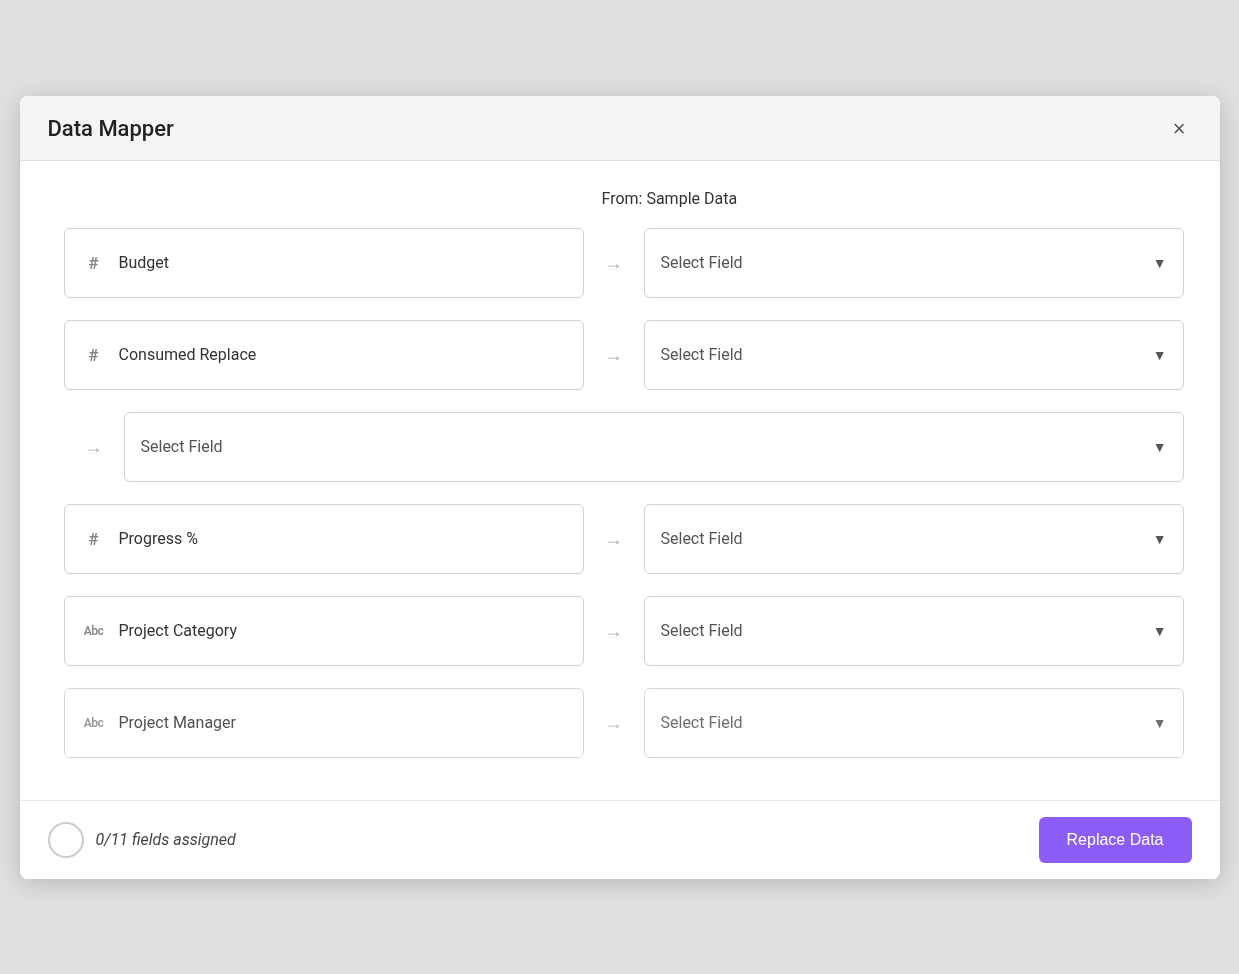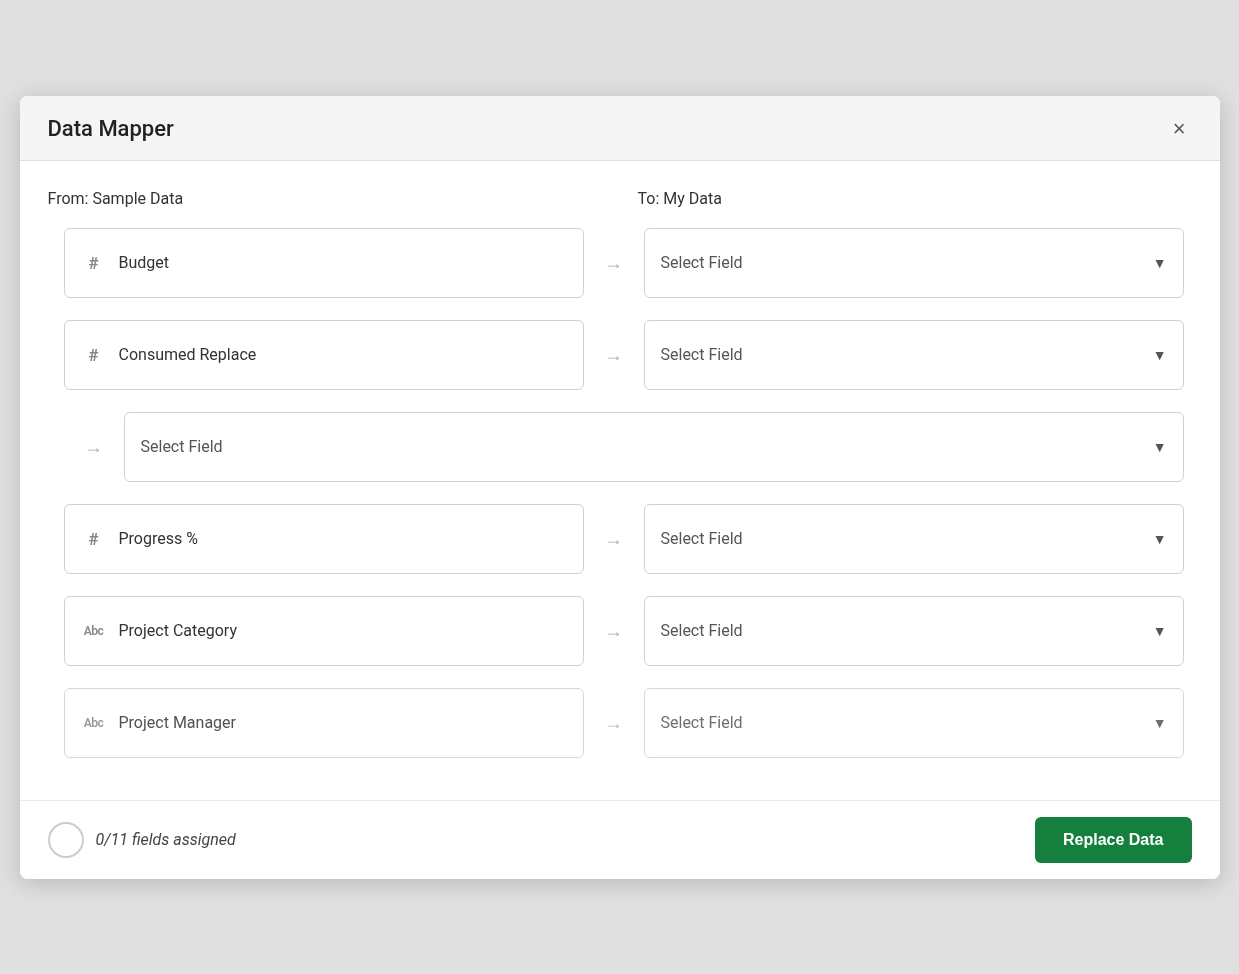--- a/index.html
+++ b/index.html
@@ -219,28 +219,28 @@
       justify-content: center;
     }
 
     .status-text {
       font-size: 16px;
       color: #444;
       font-style: italic;
     }
 
     .replace-btn {
-      background: #15803d;
+      background: #8b5cf6;
       color: #fff;
       border: none;
       border-radius: 6px;
       padding: 14px 28px;
       font-size: 16px;
       cursor: pointer;
-      font-weight: 700;
+      font-weight: 400;
       text-align: center;
     }
 
     
     .icon-hash::before {
       content: '#';
       font-weight: 700;
       font-size: 17px;
       color: #888;
     }
@@ -261,21 +261,20 @@
   <div class="dialog-header">
     <span class="dialog-title">Data Mapper</span>
     <button class="close-btn">×</button>
   </div>
 
   <div class="dialog-body">
 
     <div class="column-headers">
       <div class="col-from-label">From: Sample Data</div>
       <div class="col-arrow-space"></div>
-      <div class="col-to-label">To: My Data</div>
     </div>
 
     <div class="scroll-area-wrapper">
       <div class="scroll-area" id="mapper-scroll">
 
       <div class="mapper-row">
     <div class="field-box">
       <span class="field-icon icon-hash"></span>
       <span class="field-label">Budget</span>
     </div>

